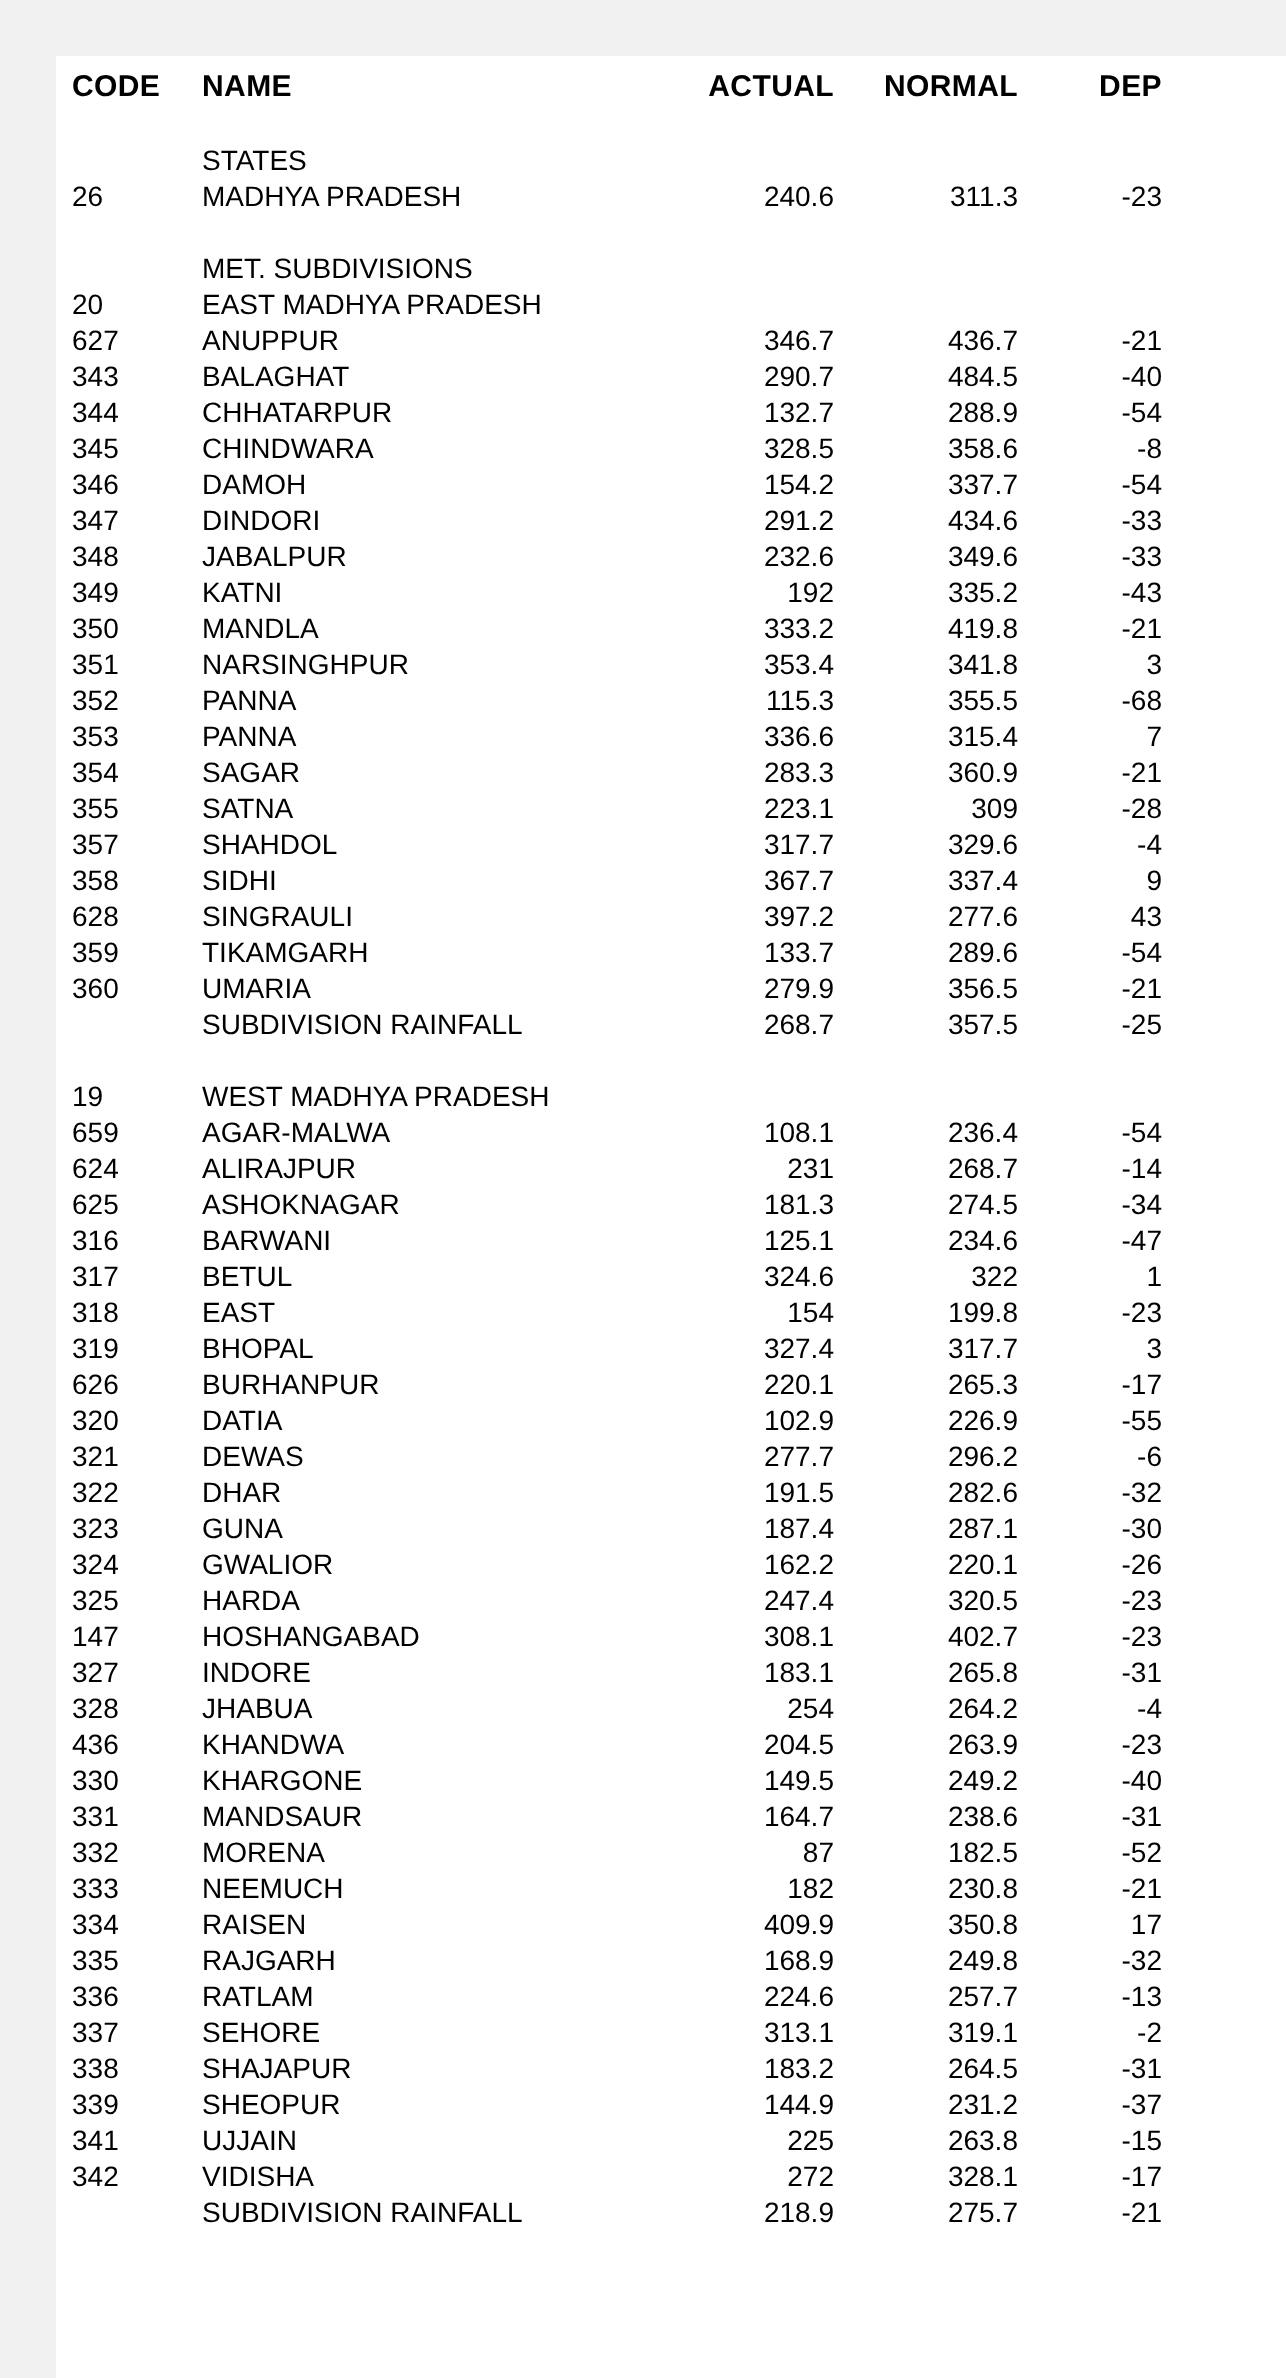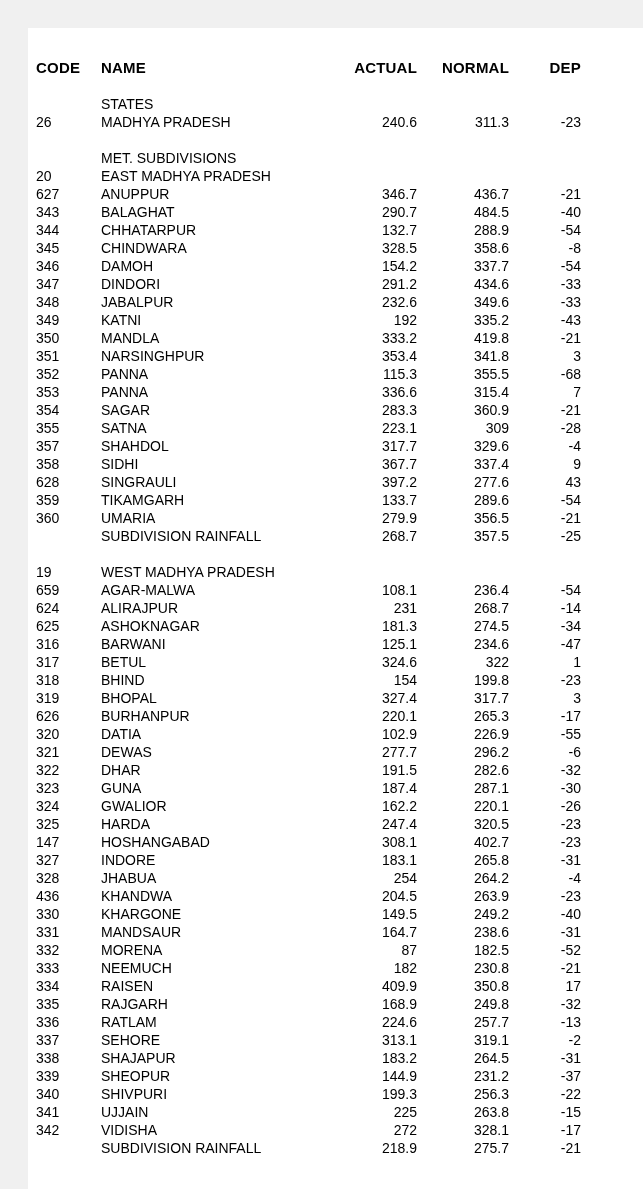--- a/index.html
+++ b/index.html
@@ -22,21 +22,20 @@
     bottom: 0;
     background: #ffffff;
     padding: 7px 0 0 8px;
   }
   table.rainfall {
     border-collapse: collapse;
     table-layout: fixed;
     width: 545px;
     color: #000000;
     font-size: 14px;
-    margin-top: 24px;
   }
   table.rainfall tr { height: 18px; }
   table.rainfall th, table.rainfall td {
     padding: 0;
     white-space: nowrap;
     overflow: hidden;
     vertical-align: middle;
     line-height: 18px;
   }
   table.rainfall th {
@@ -292,21 +291,21 @@
           </tr>
           <tr>
             <td class="col-code">317</td>
             <td class="col-name">BETUL</td>
             <td class="col-actual">324.6</td>
             <td class="col-normal">322</td>
             <td class="col-dep">1</td>
           </tr>
           <tr>
             <td class="col-code">318</td>
-            <td class="col-name">BHIND</td>
+            <td class="col-name">EAST</td>
             <td class="col-actual">154</td>
             <td class="col-normal">199.8</td>
             <td class="col-dep">-23</td>
           </tr>
           <tr>
             <td class="col-code">319</td>
             <td class="col-name">BHOPAL</td>
             <td class="col-actual">327.4</td>
             <td class="col-normal">317.7</td>
             <td class="col-dep">3</td>
@@ -450,27 +449,20 @@
             <td class="col-actual">183.2</td>
             <td class="col-normal">264.5</td>
             <td class="col-dep">-31</td>
           </tr>
           <tr>
             <td class="col-code">339</td>
             <td class="col-name">SHEOPUR</td>
             <td class="col-actual">144.9</td>
             <td class="col-normal">231.2</td>
             <td class="col-dep">-37</td>
-          </tr>
-          <tr>
-            <td class="col-code">340</td>
-            <td class="col-name">SHIVPURI</td>
-            <td class="col-actual">199.3</td>
-            <td class="col-normal">256.3</td>
-            <td class="col-dep">-22</td>
           </tr>
           <tr>
             <td class="col-code">341</td>
             <td class="col-name">UJJAIN</td>
             <td class="col-actual">225</td>
             <td class="col-normal">263.8</td>
             <td class="col-dep">-15</td>
           </tr>
           <tr>
             <td class="col-code">342</td>

